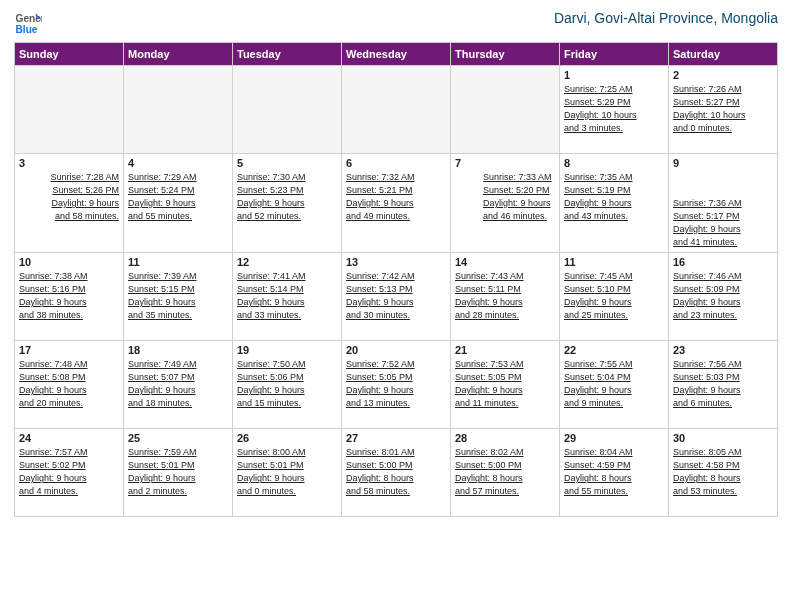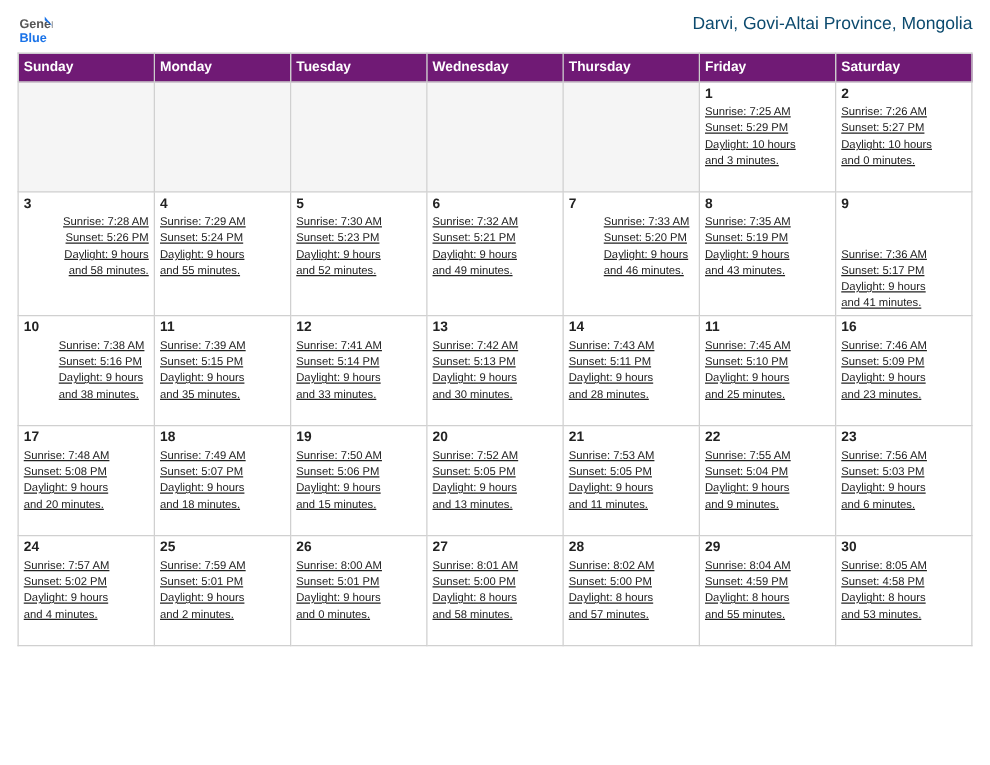--- a/index.html
+++ b/index.html
@@ -178,21 +178,21 @@
             <span class="day-num">9</span>
             <div class="day-info" style="white-space: pre-line; margin-top: 28px;">Sunrise: 7:36 AM
 Sunset: 5:17 PM
 Daylight: 9 hours
 and 41 minutes.</div>
           </td>
         </tr>
         <tr>
           <td>
             <span class="day-num">10</span>
-            <div class="day-info" style="white-space: pre-line; margin-left: 28px;">Sunrise: 7:38 AM
+            <div class="day-info" style="white-space: pre-line;">Sunrise: 7:38 AM
 Sunset: 5:16 PM
 Daylight: 9 hours
 and 38 minutes.</div>
           </td>
           <td>
             <span class="day-num">11</span>
             <div class="day-info" style="white-space: pre-line;">Sunrise: 7:39 AM
 Sunset: 5:15 PM
 Daylight: 9 hours
 and 35 minutes.</div>

